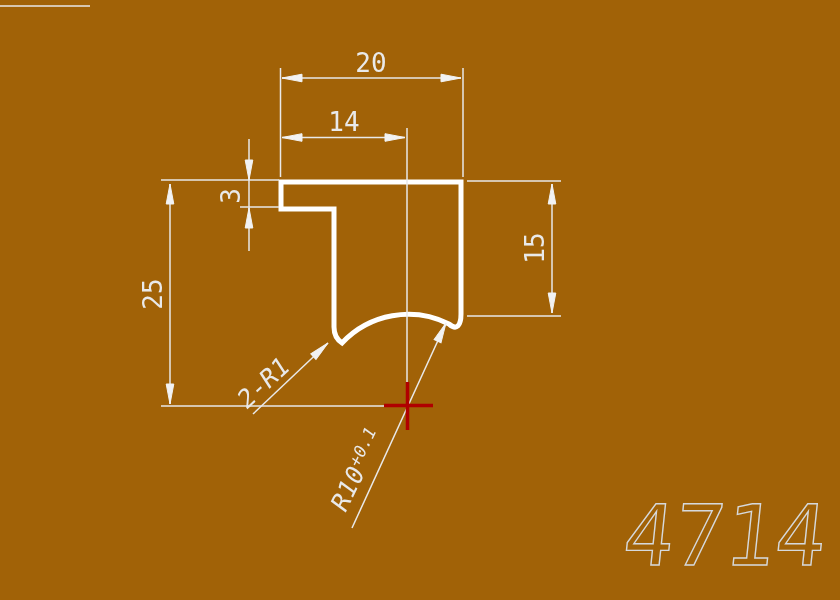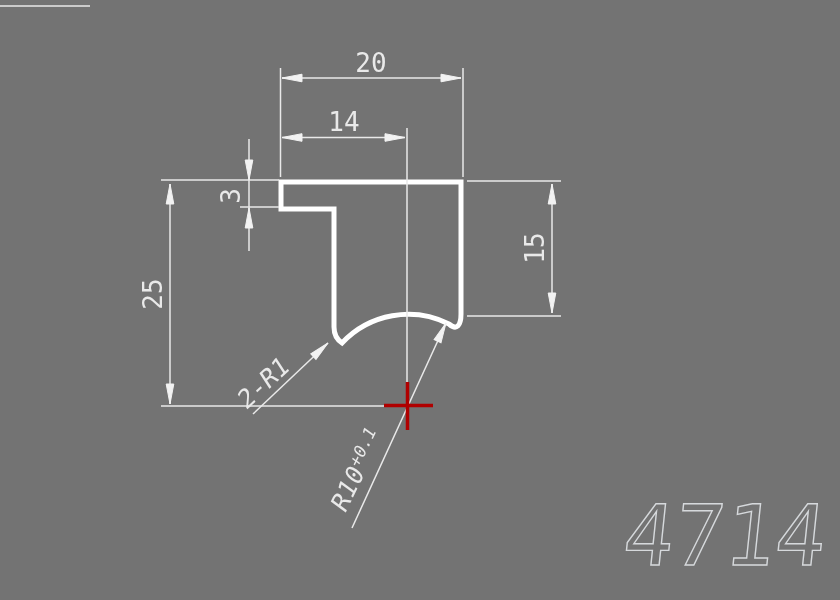--- a/index.html
+++ b/index.html
@@ -5,21 +5,21 @@
   html, body {
     margin: 0;
     padding: 0;
     background: #212830;
     font-family: "DejaVu Sans Mono", monospace;
   }
   .cad-viewport {
     position: relative;
     width: 840px;
     height: 600px;
-    background: #737373;
+    background: #a16207;
     overflow: hidden;
   }
   svg text {
     font-family: "DejaVu Sans Mono", monospace;
     fill: #e9e9e9;
   }
   .profile {
     stroke: #ffffff;
     stroke-width: 5;
     fill: none;

